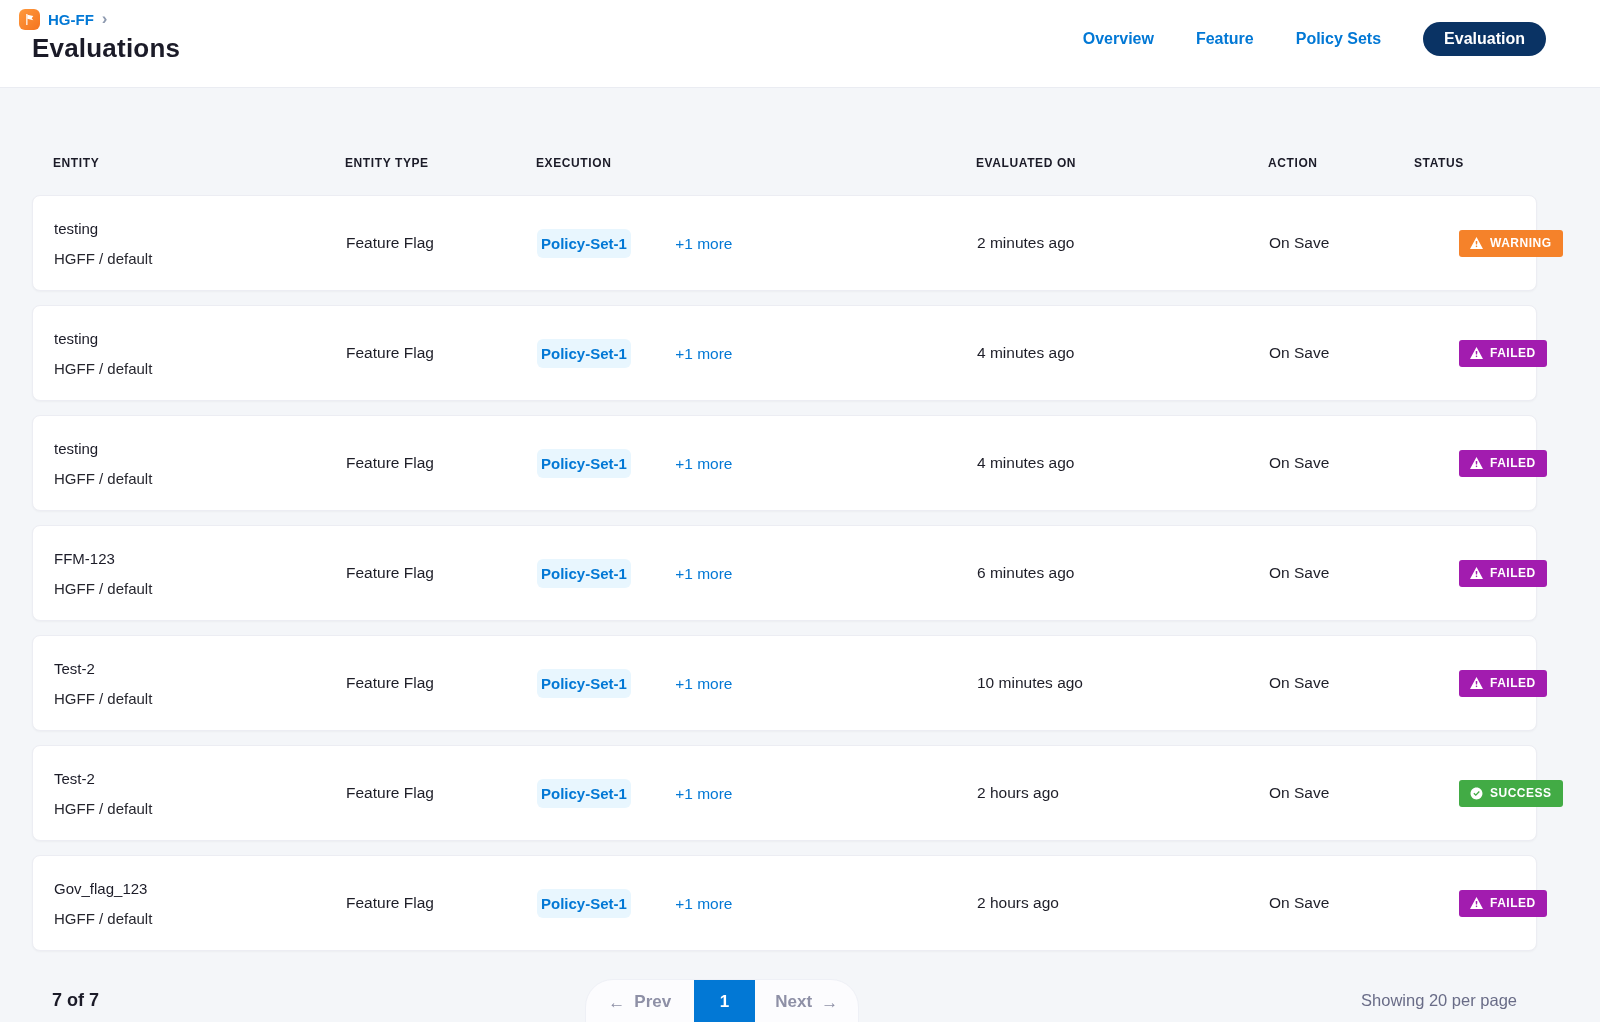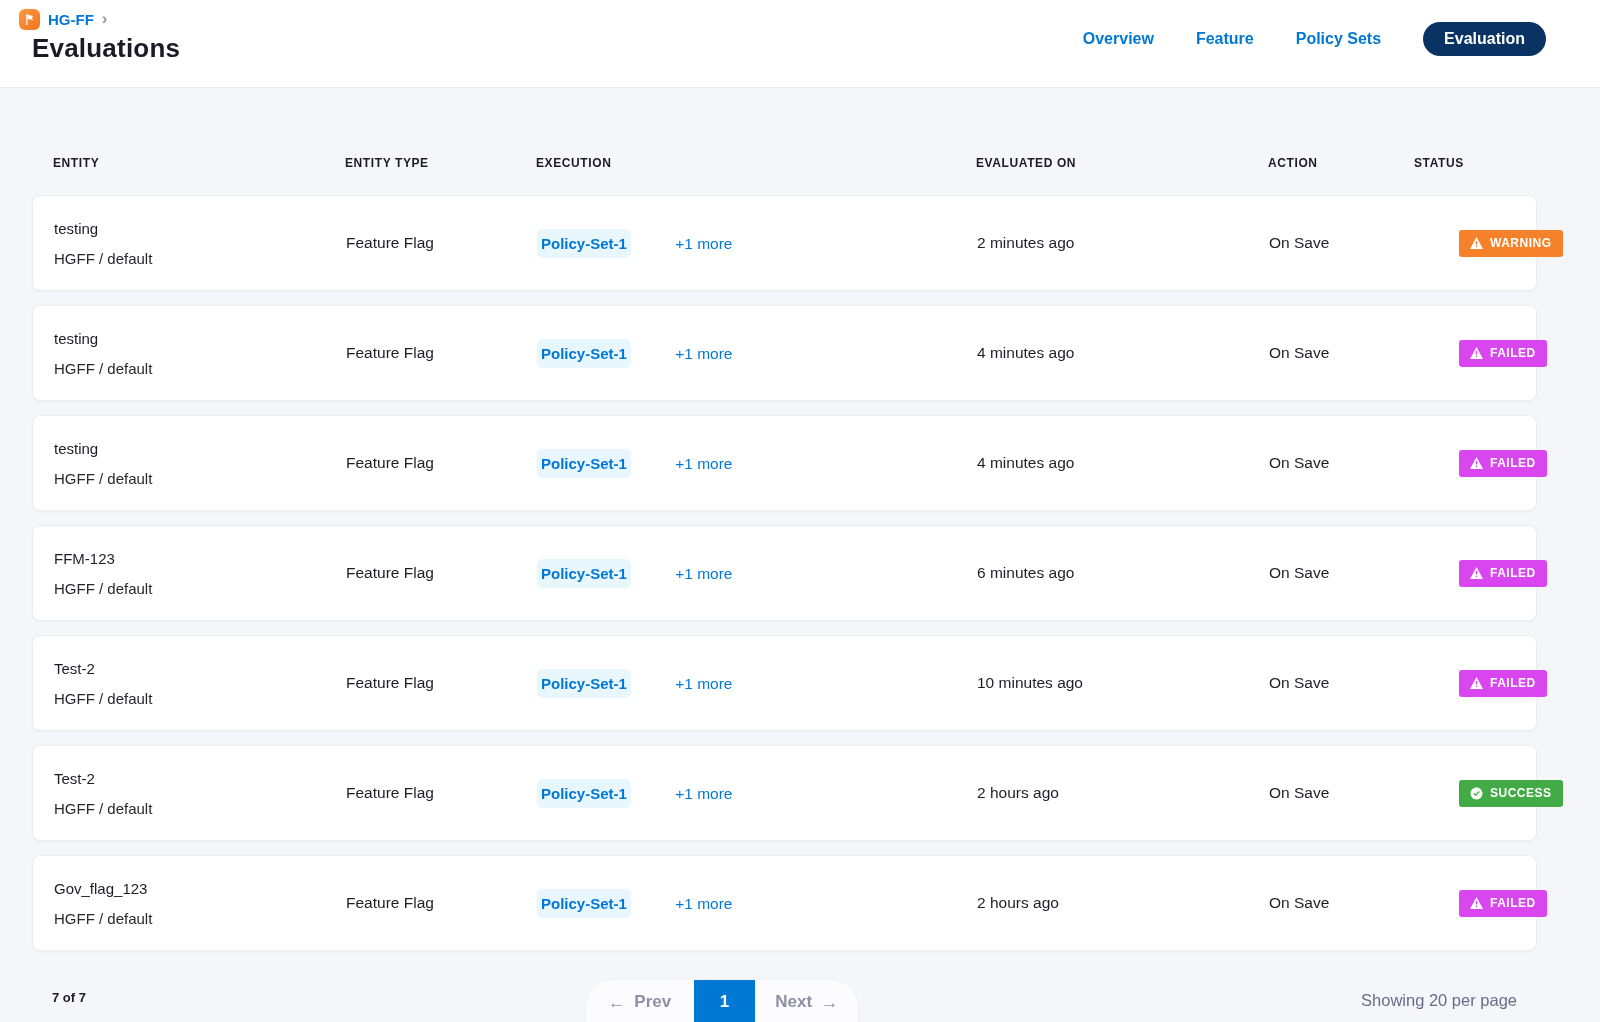--- a/index.html
+++ b/index.html
@@ -80,30 +80,30 @@
     padding: 6px 4px; border-radius: 6px;
   }
   .more-link { color: #0278d5; font-size: 15.5px; margin-left: 40px; }
 
   .badge {
     display: inline-flex; align-items: center; gap: 7px;
     height: 27px; padding: 9px 11px; border-radius: 3px;
     color: #ffffff; font-size: 12px; font-weight: 700; letter-spacing: .5px; margin-left: 44px;
   }
   .badge[data-status="WARNING"] { background: #f5822a; }
-  .badge[data-status="FAILED"]  { background: #d946ef; }
+  .badge[data-status="FAILED"]  { background: #a21caf; }
   .badge[data-status="SUCCESS"] { background: #42ab45; }
   .badge .icon-ok { display: none; line-height: 0; }
   .badge .icon-warn { line-height: 0; }
   .badge[data-status="SUCCESS"] .icon-ok { display: inline-flex; }
 
   
   .row-count {
     position: absolute; left: 52px; top: 990px;
-    font-size: 13px; font-weight: 700; color: #1b1b28;
+    font-size: 18px; font-weight: 700; color: #1b1b28;
   }
   .pager {
     position: absolute; left: 585px; top: 979px;
     width: 274px; height: 70px;
     background: #fcfcfe;
     border: 1px solid #eef0f6;
     border-radius: 28px;
     display: flex; align-items: flex-start;
     overflow: hidden;
   }

